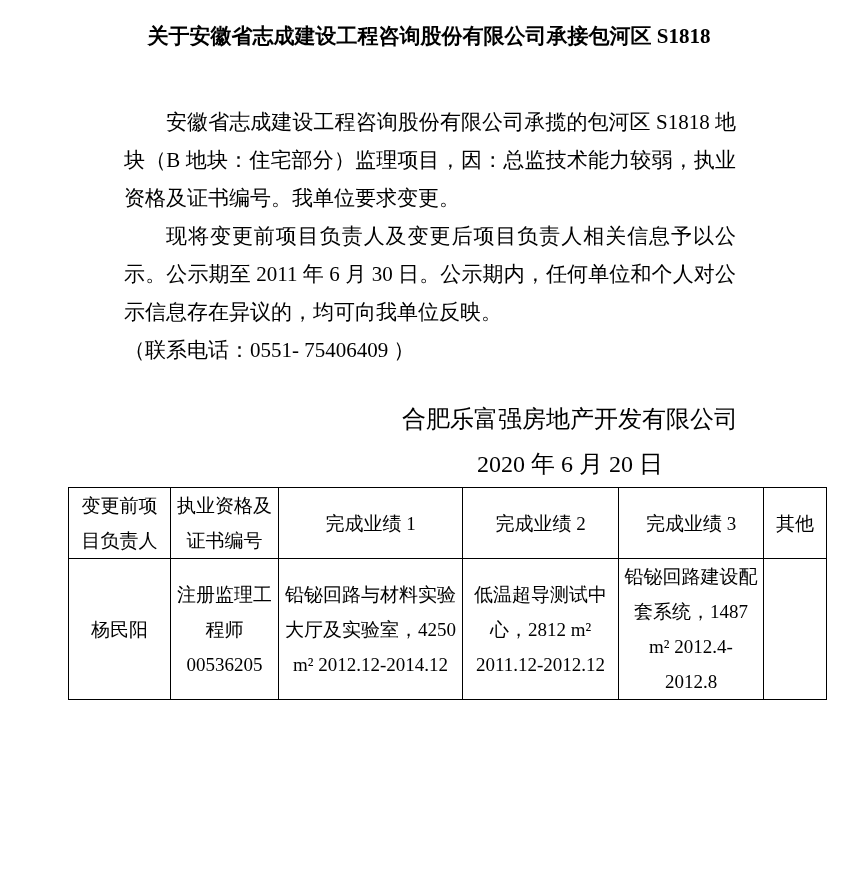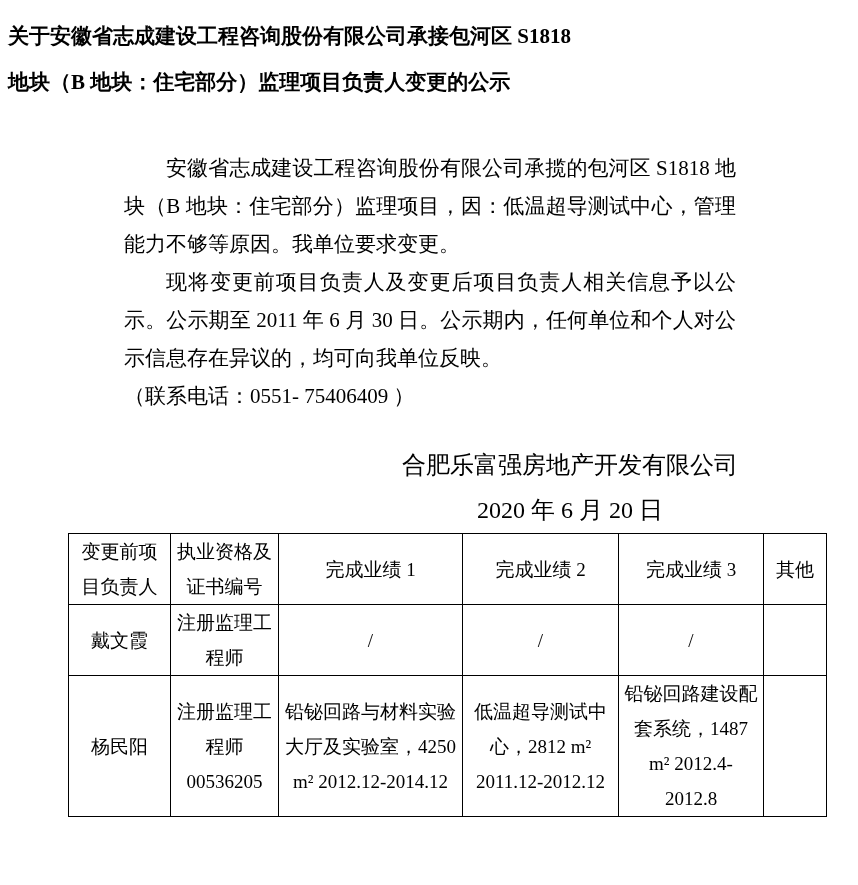--- a/index.html
+++ b/index.html
@@ -7,25 +7,24 @@
   body {
     width: 858px;
     height: 885px;
     overflow: hidden;
     background: #ffffff;
     color: #000000;
     font-family: "Liberation Serif", "DejaVu Serif", serif;
   }
   .title-block { padding-top: 13px; }
   .title-line {
-    text-align: left;
+    text-align: center;
     font-weight: 700;
     font-size: 21px;
     line-height: 46px;
-    margin-left: 8px;
   }
   .body-text {
     margin: 44px 122px 0 124px;
     font-size: 21px;
     line-height: 38px;
     text-align: justify;
   }
   .body-text p { margin: 0; }
   p.indent { text-indent: 2em; }
   .signature {
@@ -54,25 +53,24 @@
   tr.r-head, tr.r-mid { height: 70px; padding-left: 44px; }
   tr.r-tall { height: 100px; }
 </style>
 </head>
 <body>
 
 <div>
 
   <div class="title-block">
     <div class="title-line">关于安徽省志成建设工程咨询股份有限公司承接包河区 S1818</div>
-    <div class="title-line">地块（B 地块：住宅部分）监理项目负责人变更的公示</div>
   </div>
 
   <div class="body-text">
-    <p class="indent">安徽省志成建设工程咨询股份有限公司承揽的包河区 S1818 地块（B 地块：住宅部分）监理项目，因：低温超导测试中心，管理能力不够等原因。我单位要求变更。</p>
+    <p class="indent">安徽省志成建设工程咨询股份有限公司承揽的包河区 S1818 地块（B 地块：住宅部分）监理项目，因：总监技术能力较弱，执业资格及证书编号。我单位要求变更。</p>
     <p class="indent">现将变更前项目负责人及变更后项目负责人相关信息予以公示。公示期至 2011 年 6 月 30 日。公示期内，任何单位和个人对公示信息存在异议的，均可向我单位反映。</p>
     <p>（联系电话：0551- 75406409 ）</p>
   </div>
 
   <div class="signature">
     <div>合肥乐富强房地产开发有限公司</div>
     <div>2020 年 6 月 20 日</div>
   </div>
 
   <table class="info">
@@ -86,28 +84,20 @@
     </colgroup>
     <tbody>
       <tr class="r-head">
         <td>变更前项目负责人</td>
         <td>执业资格及证书编号</td>
         <td>完成业绩 1</td>
         <td>完成业绩 2</td>
         <td>完成业绩 3</td>
         <td>其他</td>
       </tr>
-      <tr class="r-mid">
-        <td>戴文霞</td>
-        <td>注册监理工程师</td>
-        <td>/</td>
-        <td>/</td>
-        <td>/</td>
-        <td></td>
-      </tr>
       <tr class="r-tall">
         <td>杨民阳</td>
         <td>注册监理工程师
 00536205</td>
         <td>铅铋回路与材料实验大厅及实验室，4250 m² 2012.12-2014.12</td>
         <td>低温超导测试中心，2812 m² 2011.12-2012.12</td>
         <td>铅铋回路建设配套系统，1487 m² 2012.4-2012.8</td>
         <td></td>
       </tr>
     </tbody>

